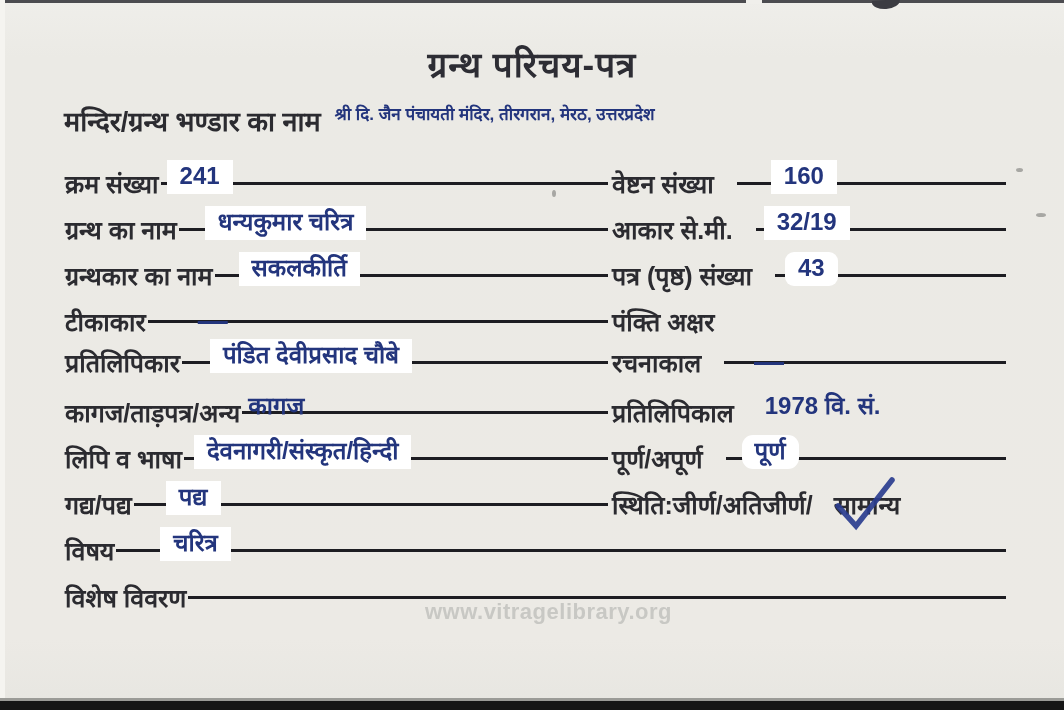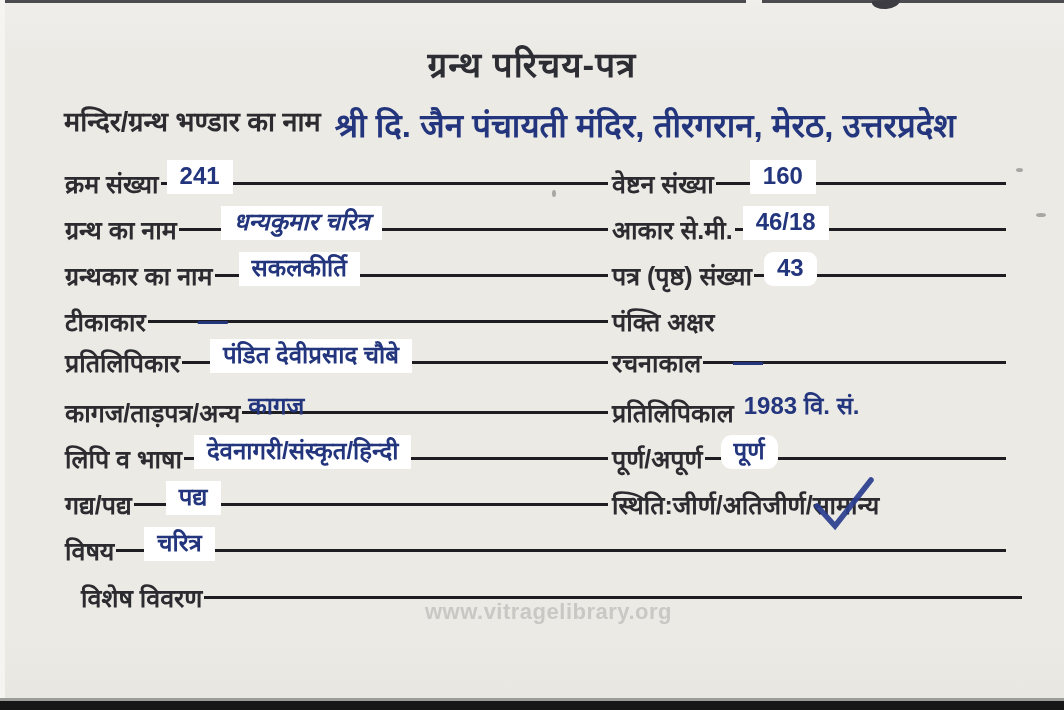--- a/index.html
+++ b/index.html
@@ -15,26 +15,26 @@
   .edge-bottom-gray{position:absolute;bottom:9px;left:0;width:100%;height:3px;background:#9b9b97;}
   .edge-bottom{position:absolute;bottom:0;left:0;width:100%;height:9px;background:#161616;}
   .edge-left{position:absolute;top:0;left:0;width:5px;height:100%;background:#f5f4f0;}
   .speck{position:absolute;background:#8a8a88;border-radius:50%;opacity:.7;}
   
   .title{position:absolute;top:40px;left:0;width:100%;text-align:center;
     font-size:35px;font-weight:bold;color:#2d2d34;letter-spacing:1px;}
   
   .header-row{position:absolute;left:64px;top:102px;width:980px;display:flex;align-items:flex-start;white-space:nowrap;}
   .hlabel{font-size:27px;font-weight:bold;color:#2b2b30;}
-  .hvalue{font-size:33px;font-weight:bold;color:#23357d;margin-left:14px;}
+  .hvalue{font-size:17px;font-weight:bold;color:#23357d;margin-left:14px;}
   
   .row{position:absolute;left:65px;width:945px;height:36px;display:flex;}
   .cell{display:flex;align-items:flex-end;}
   .cell.l{width:547px;}
-  .cell.r{flex:1;}
+  .cell.r{flex:1;gap:21px;}
   .cell.full{width:945px;}
   .flabel{font-size:25px;font-weight:bold;color:#2b2b30;white-space:nowrap;line-height:1.2;}
   .fill{flex:1;position:relative;height:100%;}
   .fill::before{content:"";position:absolute;left:2px;right:4px;top:19px;border-top:3px solid #1d1d22;}
   .fill.noline::before{display:none;}
   .fvalue{position:absolute;top:0;left:14px;font-size:24px;font-weight:bold;color:#23357d;white-space:nowrap;line-height:1.2;}
   .fvalue.patch{background:#ffffff;padding:2px 13px 3px;top:-3px;}
   .fvalue.dash{font-size:30px;letter-spacing:-2px;top:2px;}
   .checked-opt{position:relative;display:inline-block;}
   .checked-opt svg{position:absolute;left:-4px;top:-14px;pointer-events:none;}
@@ -75,27 +75,27 @@
       <span class="fill">
           <span class="fvalue patch" style="left:36px;">160</span>
         </span>
     </div>
   </div>
 
   <div class="row" style="top:209px;">
     <div class="cell l">
       <span class="flabel">ग्रन्थ का नाम</span>
       <span class="fill">
-          <span class="fvalue patch" style="left:44px;font-style:italic;">धन्यकुमार चरित्र</span>
+          <span class="fvalue patch" style="left:28px;">धन्यकुमार चरित्र</span>
         </span>
     </div>
     <div class="cell r">
       <span class="flabel">आकार से.मी.</span>
       <span class="fill">
-          <span class="fvalue patch" style="left:10px;">46/18</span>
+          <span class="fvalue patch" style="left:10px;">32/19</span>
         </span>
     </div>
   </div>
 
   <div class="row" style="top:255px;">
     <div class="cell l">
       <span class="flabel">ग्रन्थकार का नाम</span>
       <span class="fill">
           <span class="fvalue patch" style="left:26px;">सकलकीर्ति</span>
         </span>
@@ -138,21 +138,21 @@
   <div class="row" style="top:392px;">
     <div class="cell l">
       <span class="flabel">कागज/ताड़पत्र/अन्य</span>
       <span class="fill">
           <span class="fvalue" style="left:8px;">कागज</span>
         </span>
     </div>
     <div class="cell r">
       <span class="flabel">प्रतिलिपिकाल</span>
       <span class="fill noline">
-          <span class="fvalue" style="left:10px;">1983 वि. सं.</span>
+          <span class="fvalue" style="left:10px;">1978 वि. सं.</span>
         </span>
     </div>
   </div>
 
   <div class="row" style="top:438px;">
     <div class="cell l">
       <span class="flabel">लिपि व भाषा</span>
       <span class="fill">
           <span class="fvalue patch" style="left:12px;">देवनागरी/संस्कृत/हिन्दी</span>
         </span>
@@ -180,26 +180,26 @@
           <path d="M8 30 L26 50 L62 4" fill="none" stroke="#2a3d8f" stroke-width="5.5" stroke-linecap="round" opacity="0.92"></path>
         </svg>
       </span>
     </div>
   </div>
 
   <div class="row" style="top:530px;">
     <div class="cell full">
       <span class="flabel">विषय</span>
       <span class="fill">
-          <span class="fvalue patch" style="left:30px;">चरित्र</span>
-        </span>
-    </div>
-  </div>
-
-  <div class="row" style="top:577px;margin-left:16px;">
+          <span class="fvalue patch" style="left:46px;">चरित्र</span>
+        </span>
+    </div>
+  </div>
+
+  <div class="row" style="top:577px;">
     <div class="cell full">
       <span class="flabel">विशेष विवरण</span>
       <span class="fill">
           <span class="fvalue" style="left:30px;"></span>
         </span>
     </div>
   </div>
 
   <div class="watermark">www.vitragelibrary.org</div>
 

